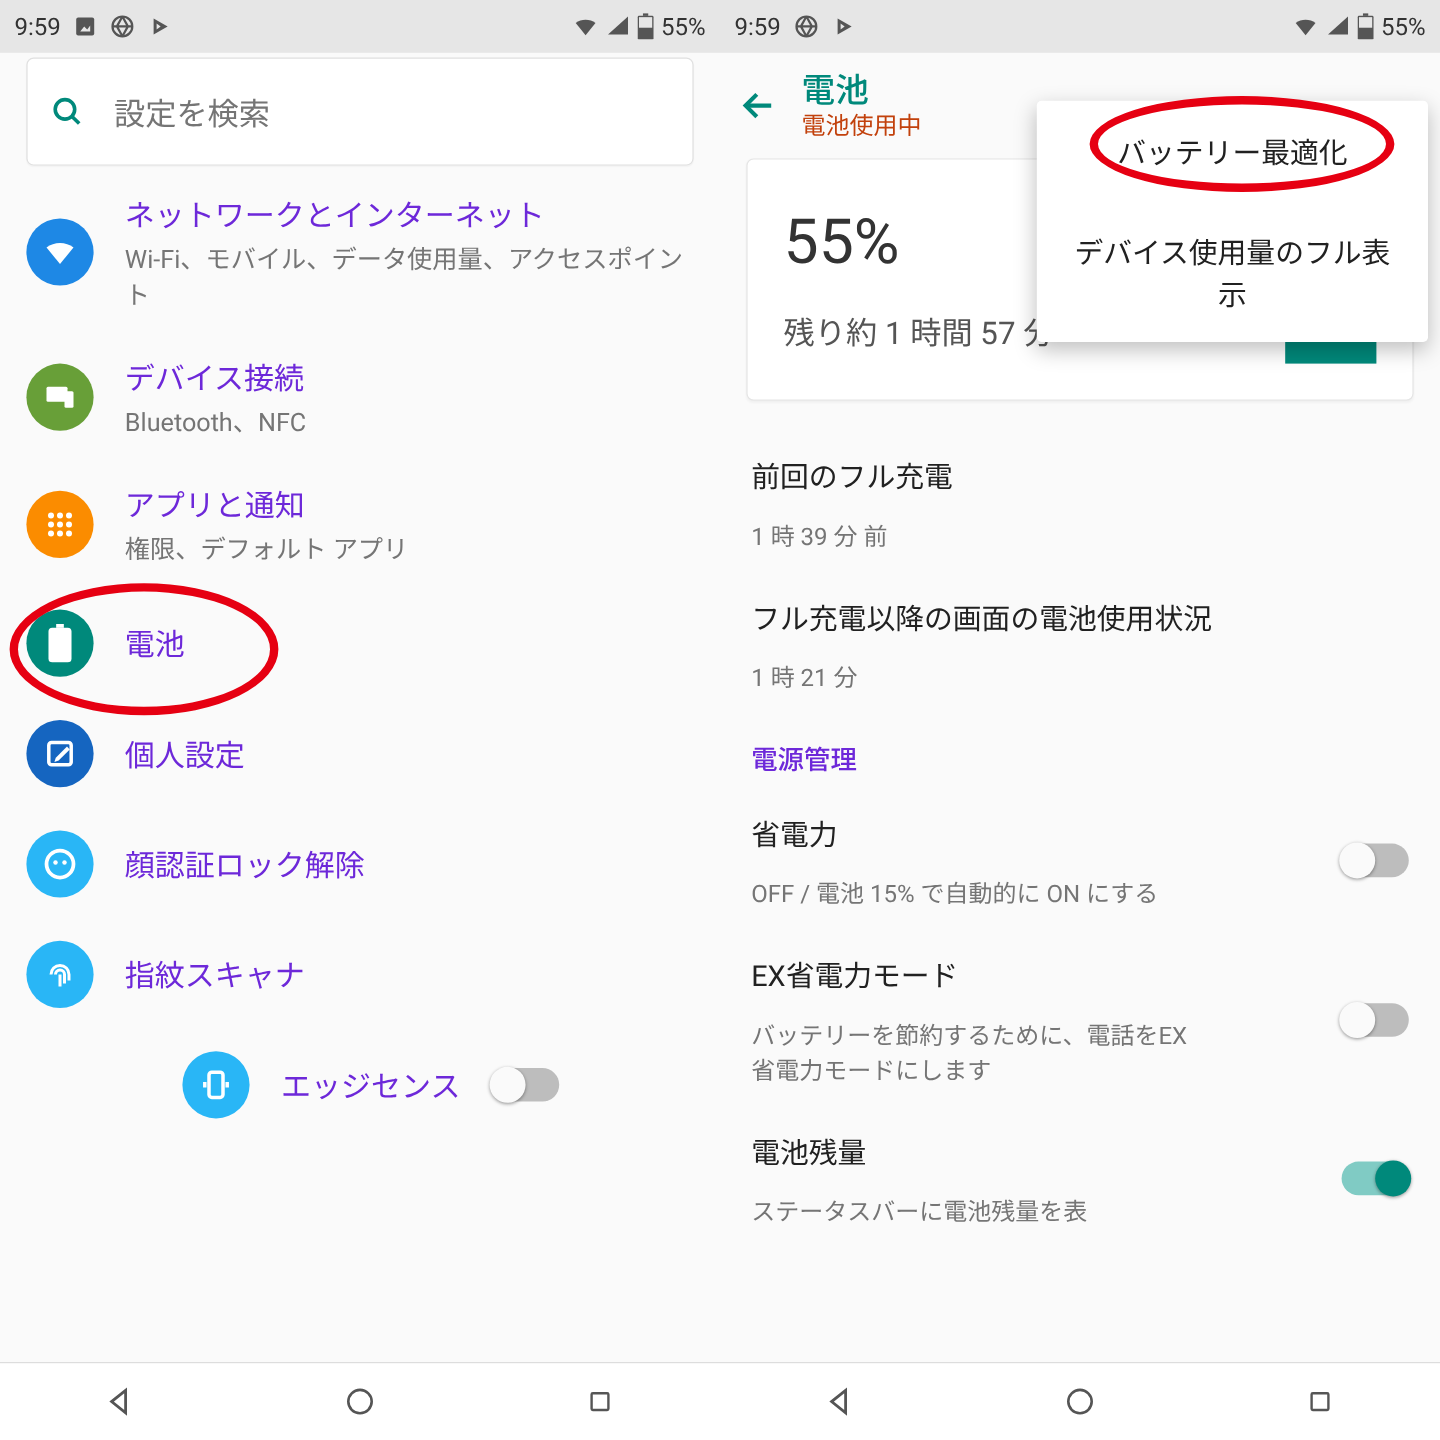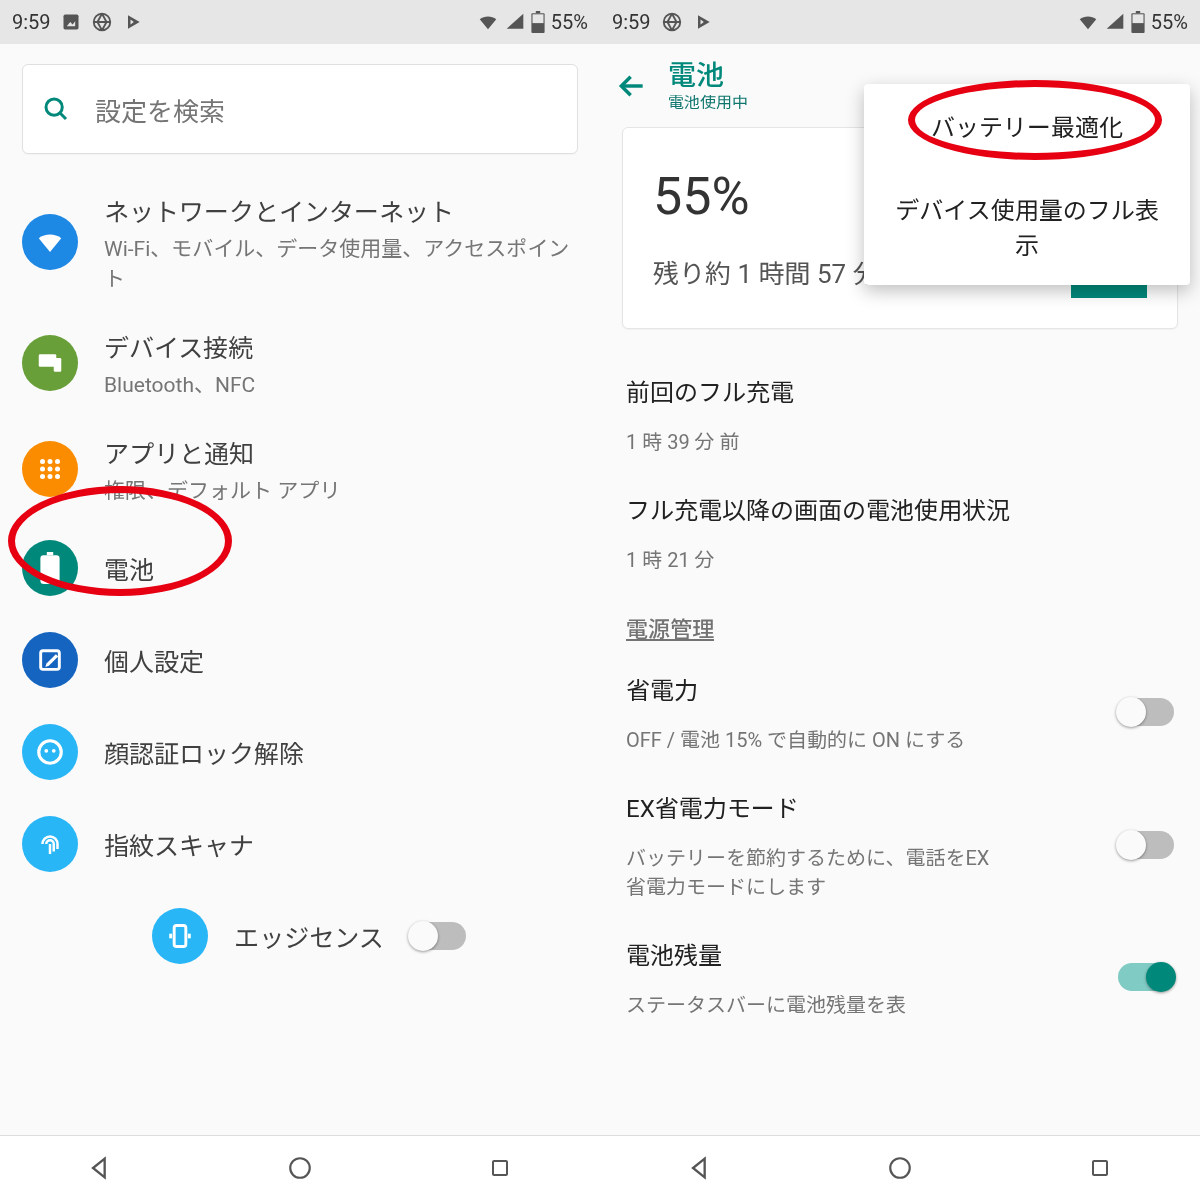--- a/index.html
+++ b/index.html
@@ -9,46 +9,46 @@
   
   .status{height:44px;background:#e6e6e6;display:flex;align-items:center;justify-content:space-between;padding:0 12px;font-size:20px;color:#333;}
   .status .s-left,.status .s-right{display:flex;align-items:center;gap:10px;}
   .status .s-right{gap:6px;}
   .ic{display:inline-flex;align-items:center;justify-content:center;}
   
   .content{flex:1;position:relative;overflow:hidden;}
   .nav{height:64px;background:#fff;border-top:1px solid #ddd;display:flex;align-items:center;justify-content:space-around;}
   .nav .nbtn{width:40px;height:40px;display:flex;align-items:center;justify-content:center;color:#555;}
   
-  .search-card{margin:20px 22px;background:#fff;border-radius:6px;border:1px solid #e0e0e0;height:88px;display:flex;align-items:center;padding:0 18px;gap:24px;box-shadow:0 1px 1px rgba(0,0,0,0.03);}
+  .search-card{margin:4px 22px;background:#fff;border-radius:6px;border:1px solid #e0e0e0;height:88px;display:flex;align-items:center;padding:0 18px;gap:24px;box-shadow:0 1px 1px rgba(0,0,0,0.03);}
   .search-card .sicon{color:#00897b;}
   .search-card .stext{font-size:26px;color:#757575;}
   
   .row{display:flex;align-items:center;padding:18px 22px;gap:26px;}
   .row .cicon{width:56px;height:56px;border-radius:50%;display:flex;align-items:center;justify-content:center;flex-shrink:0;}
   .row .texts{display:flex;flex-direction:column;gap:4px;min-width:0;}
-  .row .title{font-size:25px;color:#404040;}
+  .row .title{font-size:25px;color:#6d28d9;}
   .row .sub{font-size:21px;color:#757575;}
   .toggle{width:56px;height:28px;border-radius:14px;background:#bdbdbd;position:relative;flex-shrink:0;}
   .toggle::after{content:"";position:absolute;width:30px;height:30px;border-radius:50%;background:#fafafa;top:-1px;left:-2px;box-shadow:0 1px 3px rgba(0,0,0,0.4);}
   .toggle.on{background:#80cbc4;}
   .toggle.on::after{left:auto;right:-2px;background:#00897b;}
   
   .appbar{display:flex;align-items:center;gap:20px;padding:14px 16px;}
   .appbar .back{color:#00897b;}
   .appbar .titles{display:flex;flex-direction:column;line-height:1.25;}
   .appbar .t1{color:#00897b;font-size:28px;font-weight:500;}
-  .appbar .t2{color:#0f766e;font-size:16px;}
+  .appbar .t2{color:#c2410c;font-size:20px;}
   .card{margin:0 22px 26px 22px;background:#fff;border-radius:6px;border:1px solid #e5e5e5;height:200px;display:flex;align-items:center;justify-content:space-between;padding:0 30px;box-shadow:0 1px 2px rgba(0,0,0,0.04);}
   .card .big{font-size:52px;color:#333;}
   .card .sub2{font-size:26px;color:#555;margin-top:26px;}
   .chart{width:76px;height:140px;position:relative;}
   .chart .top{position:absolute;left:0;right:0;top:0;height:55%;background:#9fcfc8;}
   .chart .bot{position:absolute;left:0;right:0;bottom:0;height:45%;background:#00897b;}
-  .section-title{color:#737373;font-size:22px;padding:10px 26px;margin-top:10px;font-weight:500;text-decoration:underline;}
+  .section-title{color:#6d28d9;font-size:22px;padding:10px 26px;margin-top:10px;font-weight:500;}
   .brow{display:flex;align-items:center;justify-content:space-between;padding:18px 26px;gap:16px;}
   .brow .bt{font-size:24px;color:#212121;}
   .brow .bs{font-size:20px;color:#757575;margin-top:18px;max-width:380px;}
   
   .menu{position:absolute;top:40px;right:10px;width:326px;background:#fff;border-radius:4px;box-shadow:0 6px 18px rgba(0,0,0,0.25);z-index:5;}
   .menu .mitem{padding:24px 22px;font-size:24px;color:#212121;text-align:center;}
   
   .hl{position:absolute;border:7px solid #e60012;border-radius:50%;pointer-events:none;z-index:6;}
 </style>
 </head>

